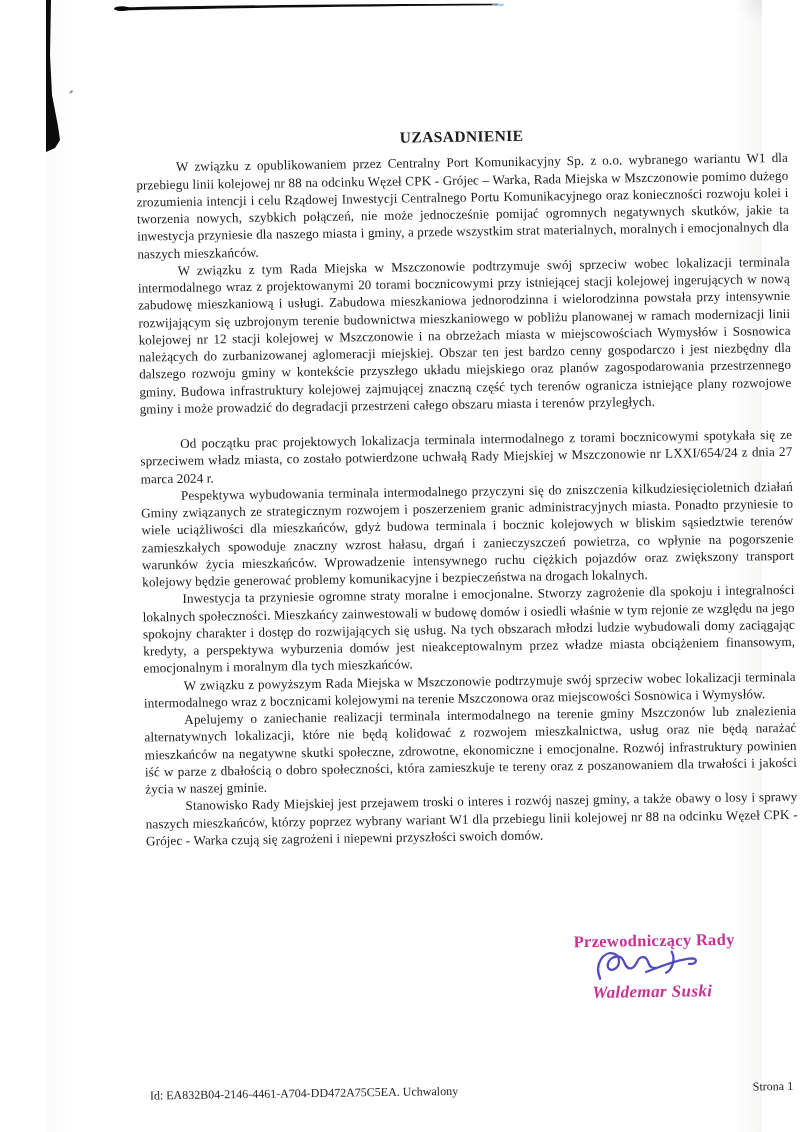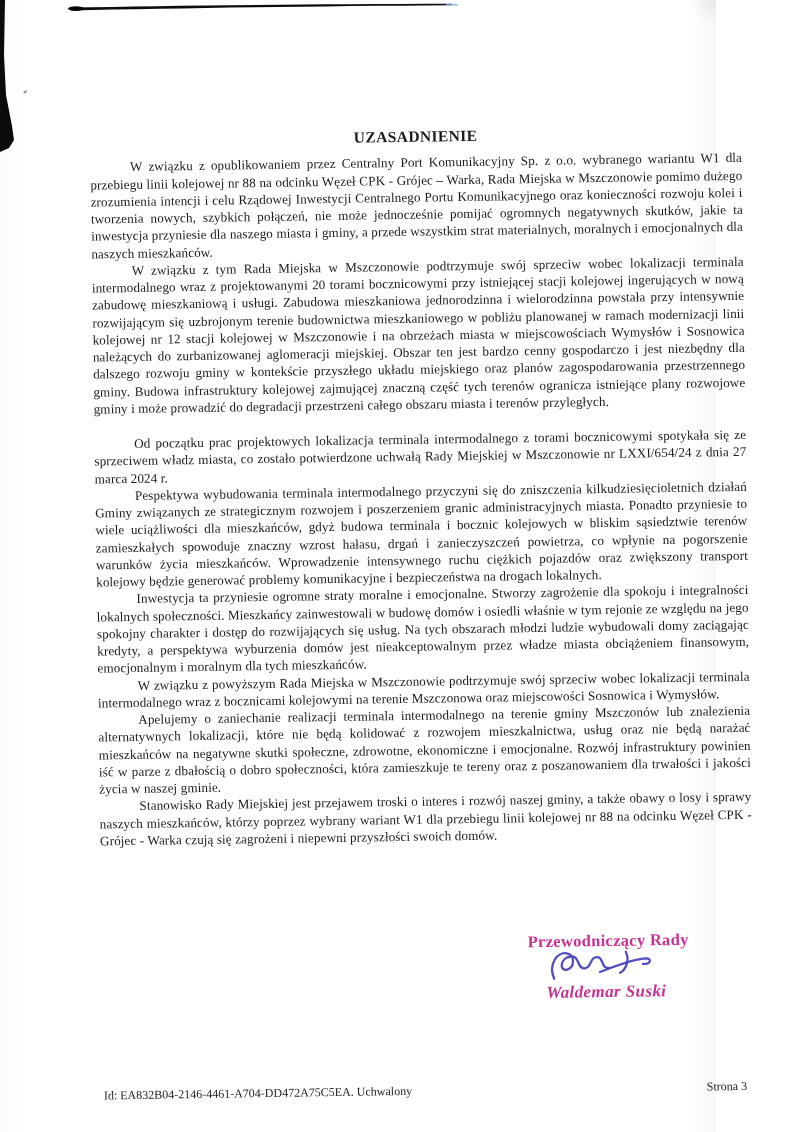--- a/index.html
+++ b/index.html
@@ -12,20 +12,21 @@
     font-family: "Liberation Serif", serif;
   }
   .page {
     position: absolute;
     inset: 0;
     width: 716px;
     height: 1132px;
     background:
       radial-gradient(circle at 100% 0%, rgba(180,180,180,0.25), rgba(255,255,255,0) 26px),
       linear-gradient(90deg, #fbfbfa 0%, #ffffff 4%, #ffffff 96%, #f7f7f6 100%);
+    margin-left: 46px;
   }
   
   .content {
     position: absolute;
     left: 0; top: 0;
     width: 800px; height: 1132px;
     transform: rotate(-0.85deg);
     transform-origin: 400px 566px;
   }
   .textblock {
@@ -135,21 +136,21 @@
       <div class="stamp sig-role" style="color: rgb(199, 51, 146);">Przewodniczący Rady</div>
       <svg class="sig-ink" viewBox="0 0 112 42">
         <path class="ink-stroke" d="M10,32 C4,17 14,4 24,7 C31,9 31,21 23,23 C15,25 16,11 27,10 C36,9 33,23 41,22 C48,21 46,10 54,11 C60,12 57,23 65,22" fill="none" stroke="#4a43bd" stroke-width="2.3" stroke-linecap="round" stroke-linejoin="round" opacity="0.95"></path>
         <path class="ink-stroke" d="M76,27 C82,24 86,14 82,6" fill="none" stroke="#4a43bd" stroke-width="2.3" stroke-linecap="round" opacity="0.95"></path>
         <path class="ink-stroke" d="M56,26 C74,19 92,13 103,13 C108,13.5 107,19 99,18.5" fill="none" stroke="#4a43bd" stroke-width="2.2" stroke-linecap="round" opacity="0.95"></path>
       </svg>
       <div class="stamp sig-name" style="color: rgb(199, 51, 146);">Waldemar Suski</div>
     </div>
 
     <div class="footer-id">Id: EA832B04-2146-4461-A704-DD472A75C5EA. Uchwalony</div>
-    <div class="footer-page">Strona 3</div>
+    <div class="footer-page">Strona 1</div>
 
   </div>
 
   <svg class="artifact-top" width="800" height="16">
     <path d="M70,7.6 C170,5.4 310,4.1 452,3.8 L452,5.2 C310,6.1 175,8.3 71,10.4 Z" fill="#0d0d0d"></path>
     <ellipse cx="76" cy="8.6" rx="8" ry="2.3" fill="#060606"></ellipse>
     <path d="M446,3.5 L458,4.1 L457,6 L446,5.1 Z" fill="#8fb6e6" opacity="0.85"></path>
   </svg>
   <svg class="artifact-left" width="22" height="160">
     <path d="M0,0 L5,0 L4,55 L6,95 L12,126 L14,140 L9,148 L0,152 Z" fill="#0b0b0b"></path>

